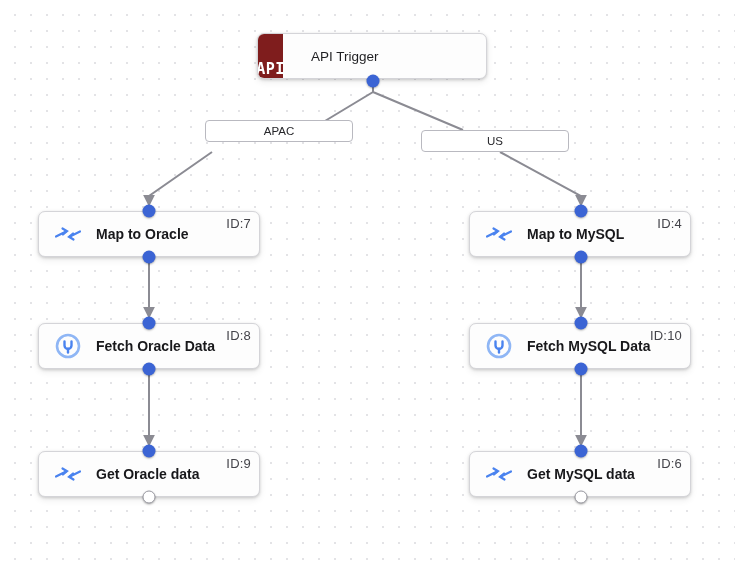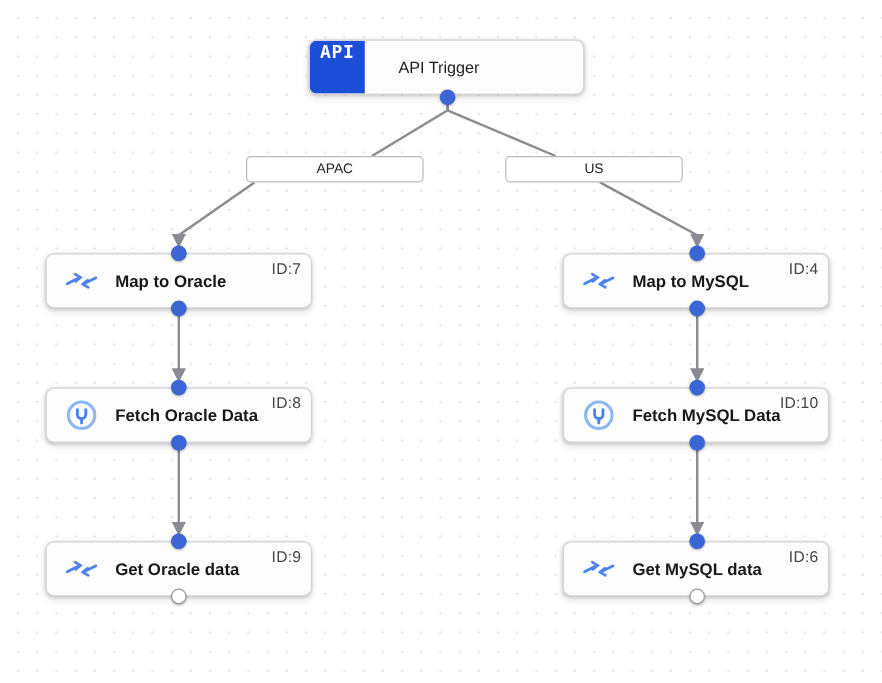--- a/index.html
+++ b/index.html
@@ -44,25 +44,25 @@
 
   
   .trigger {
     left: 257px;
     top: 33px;
     width: 230px;
     height: 46px;
     padding: 0;
   }
   .api-badge {
-    width: 46px;
+    width: 25px;
     height: 100%;
-    background: #1d4ed8;
-    display: flex;
-    align-items: flex-start;
+    background: #7f1d1d;
+    display: flex;
+    align-items: flex-end;
     justify-content: center;
     flex: 0 0 auto;
   }
   .api-badge span {
     color: #ffffff;
     font-family: "DejaVu Sans Mono", monospace;
     font-size: 15px;
     font-weight: bold;
     letter-spacing: 0.5px;
   }
@@ -79,21 +79,21 @@
     height: 22px;
     background: #ffffff;
     border: 1px solid #b9b9c0;
     border-radius: 4px;
     display: flex;
     align-items: center;
     justify-content: center;
     font-size: 11.5px;
     color: #26262a;
   }
-  #branch-apac { left: 205px; top: 130px; width: 148px; }
+  #branch-apac { left: 205px; top: 120px; width: 148px; }
   #branch-us   { left: 421px; top: 130px; width: 148px; }
 
   
   .step {
     width: 222px;
     height: 46px;
     padding: 0 10px;
   }
   .col-left  { left: 38px; }
   .col-right { left: 469px; }

